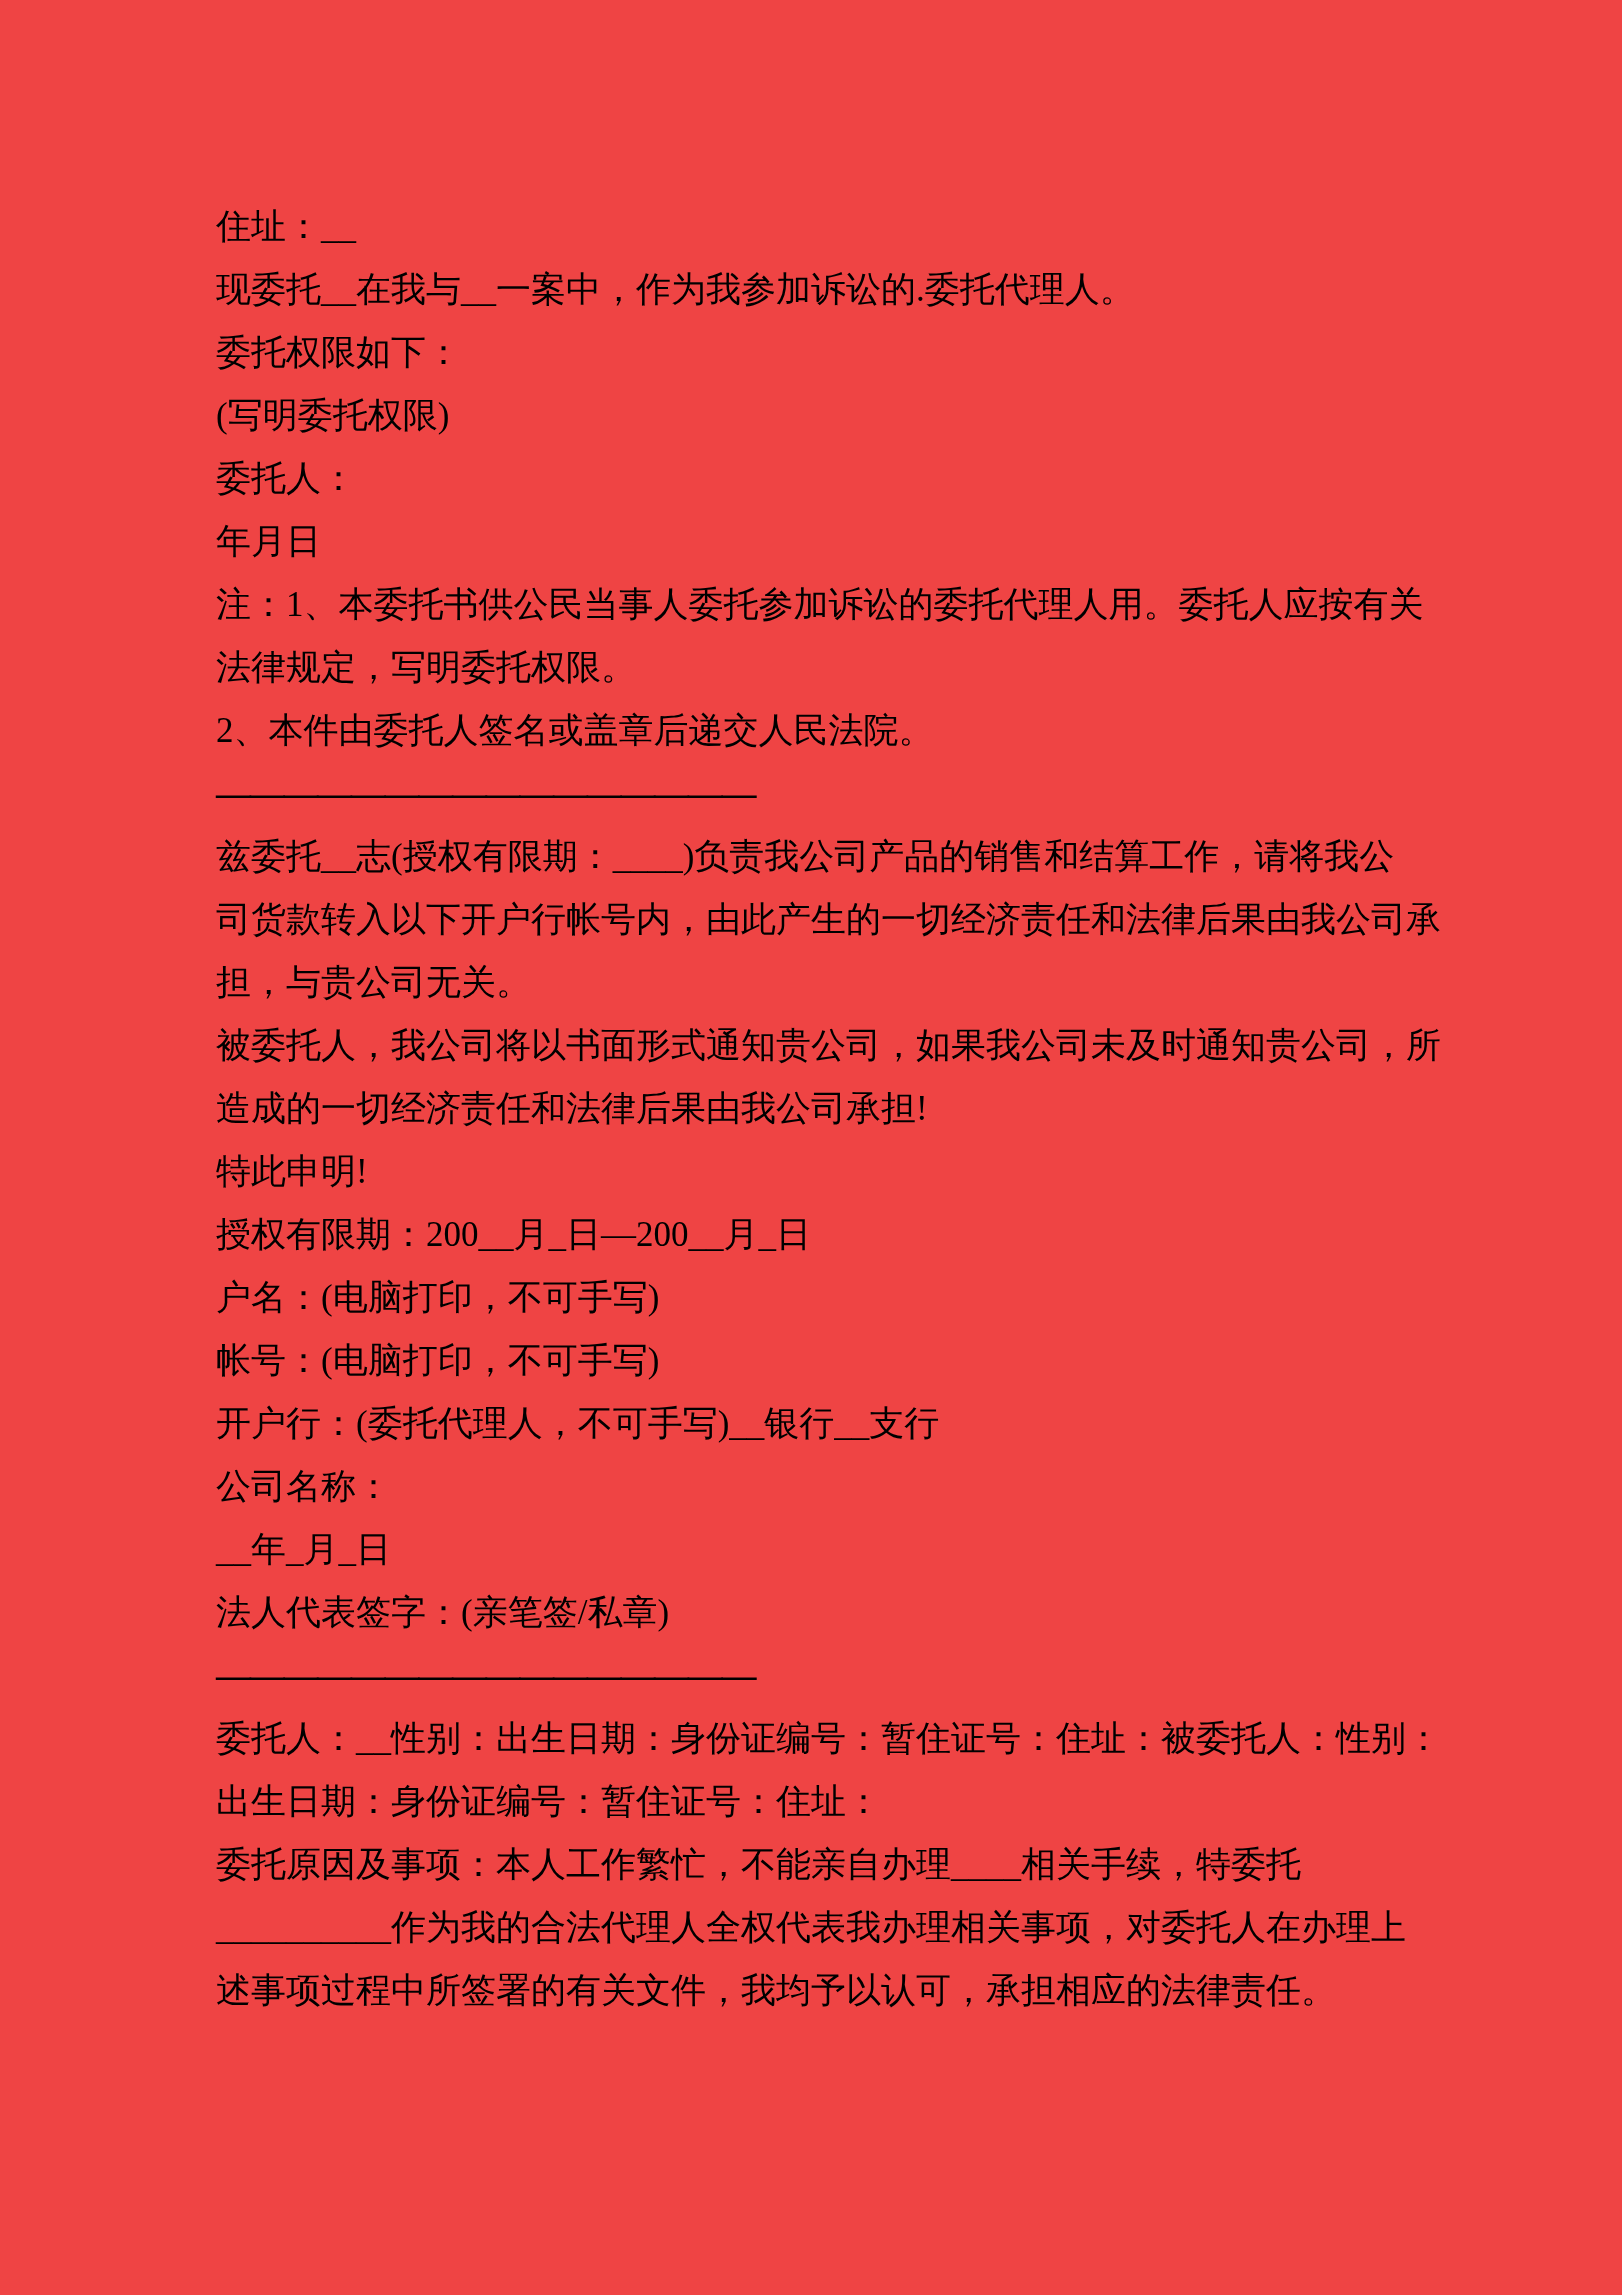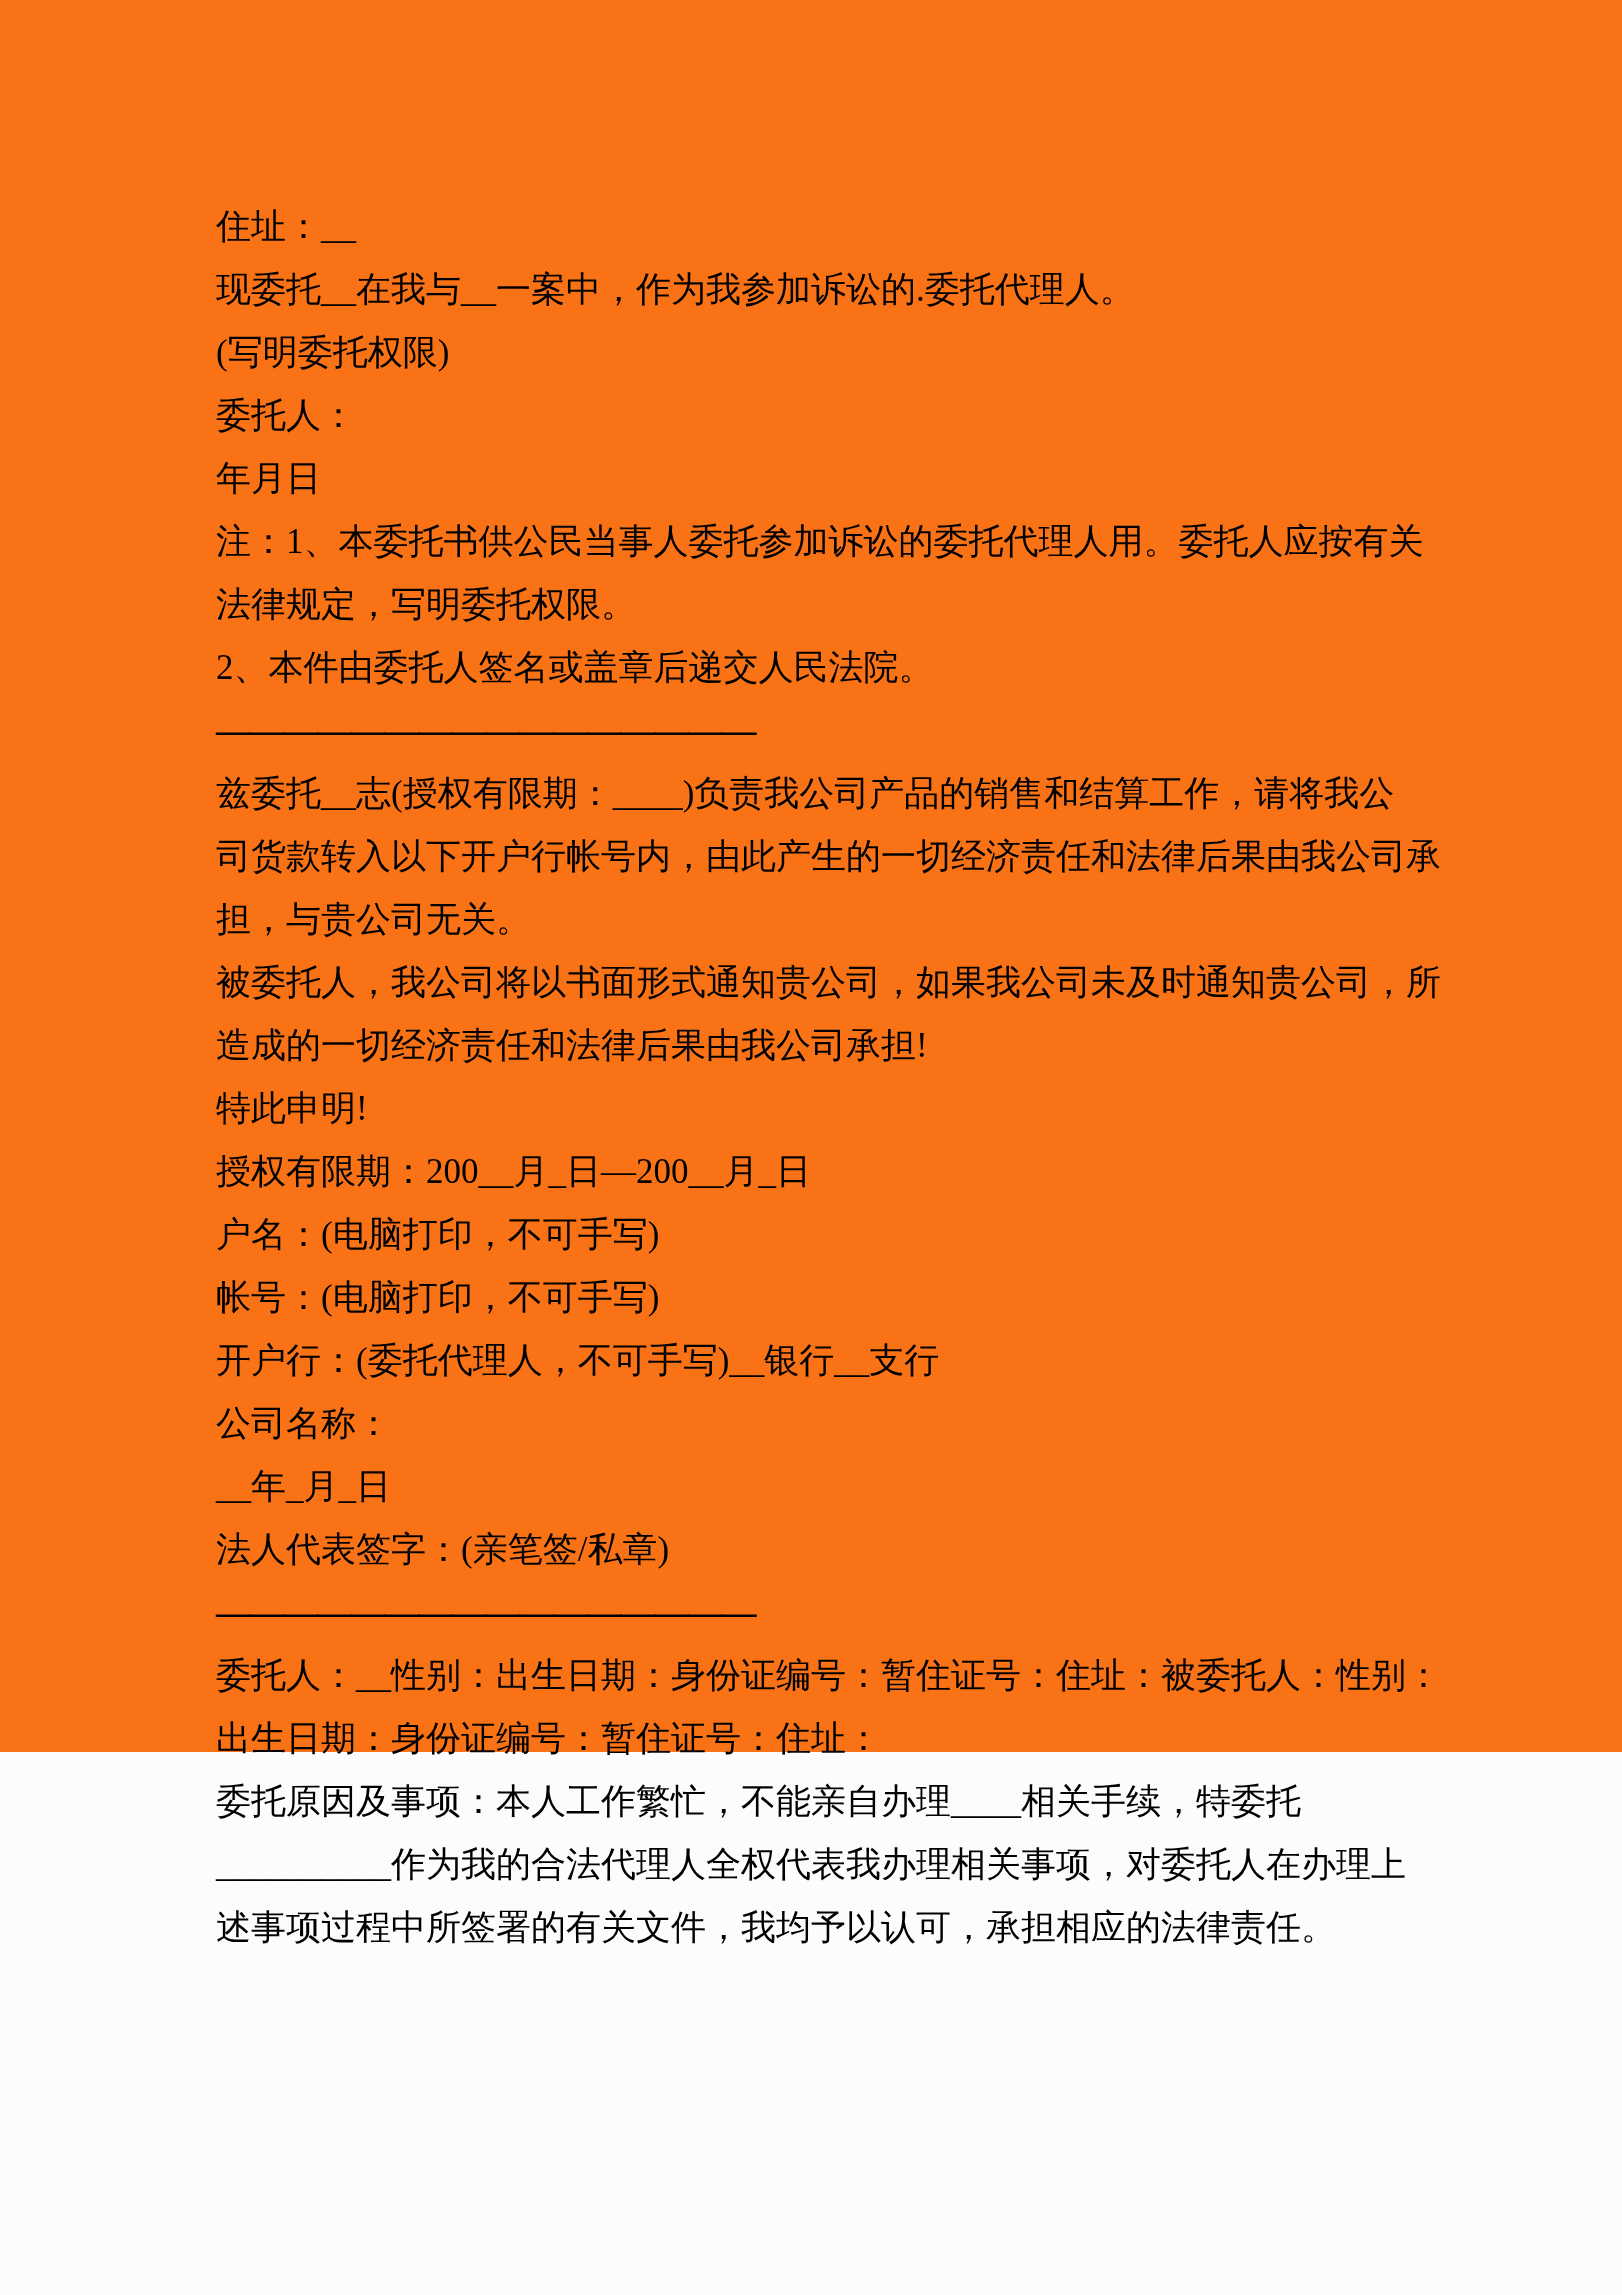--- a/index.html
+++ b/index.html
@@ -11,22 +11,22 @@
     height: 2295px;
     background: #fcfcfc;
     position: relative;
     overflow: hidden;
   }
   .page {
     position: absolute;
     left: 0;
     top: 0;
     width: 1623px;
-    height: 1752px;
-    background: #f97316;
+    height: 2295px;
+    background: #ef4444;
   }
   .doc-body {
     position: absolute;
     left: 216px;
     top: 195px;
     width: 1204px;
     font-family: "Liberation Serif", "DejaVu Serif", serif;
     font-size: 35px;
     line-height: 63px;
     color: #000000;
@@ -43,20 +43,21 @@
     font-weight: bold;
   }
 </style>
 </head>
 <body>
 
 <div class="page">
   <div class="doc-body">
     <div class="doc-line">住址：__</div>
     <div class="doc-line">现委托__在我与__一案中，作为我参加诉讼的.委托代理人。</div>
+    <div class="doc-line">委托权限如下：</div>
     <div class="doc-line">(写明委托权限)</div>
     <div class="doc-line">委托人：</div>
     <div class="doc-line">年月日</div>
     <div class="doc-line">注：1、本委托书供公民当事人委托参加诉讼的委托代理人用。委托人应按有关</div>
     <div class="doc-line">法律规定，写明委托权限。</div>
     <div class="doc-line">2、本件由委托人签名或盖章后递交人民法院。</div>
     <div class="section-divider">————————————————</div>
     <div class="doc-line">兹委托__志(授权有限期：____)负责我公司产品的销售和结算工作，请将我公</div>
     <div class="doc-line">司货款转入以下开户行帐号内，由此产生的一切经济责任和法律后果由我公司承</div>
     <div class="doc-line">担，与贵公司无关。</div>

